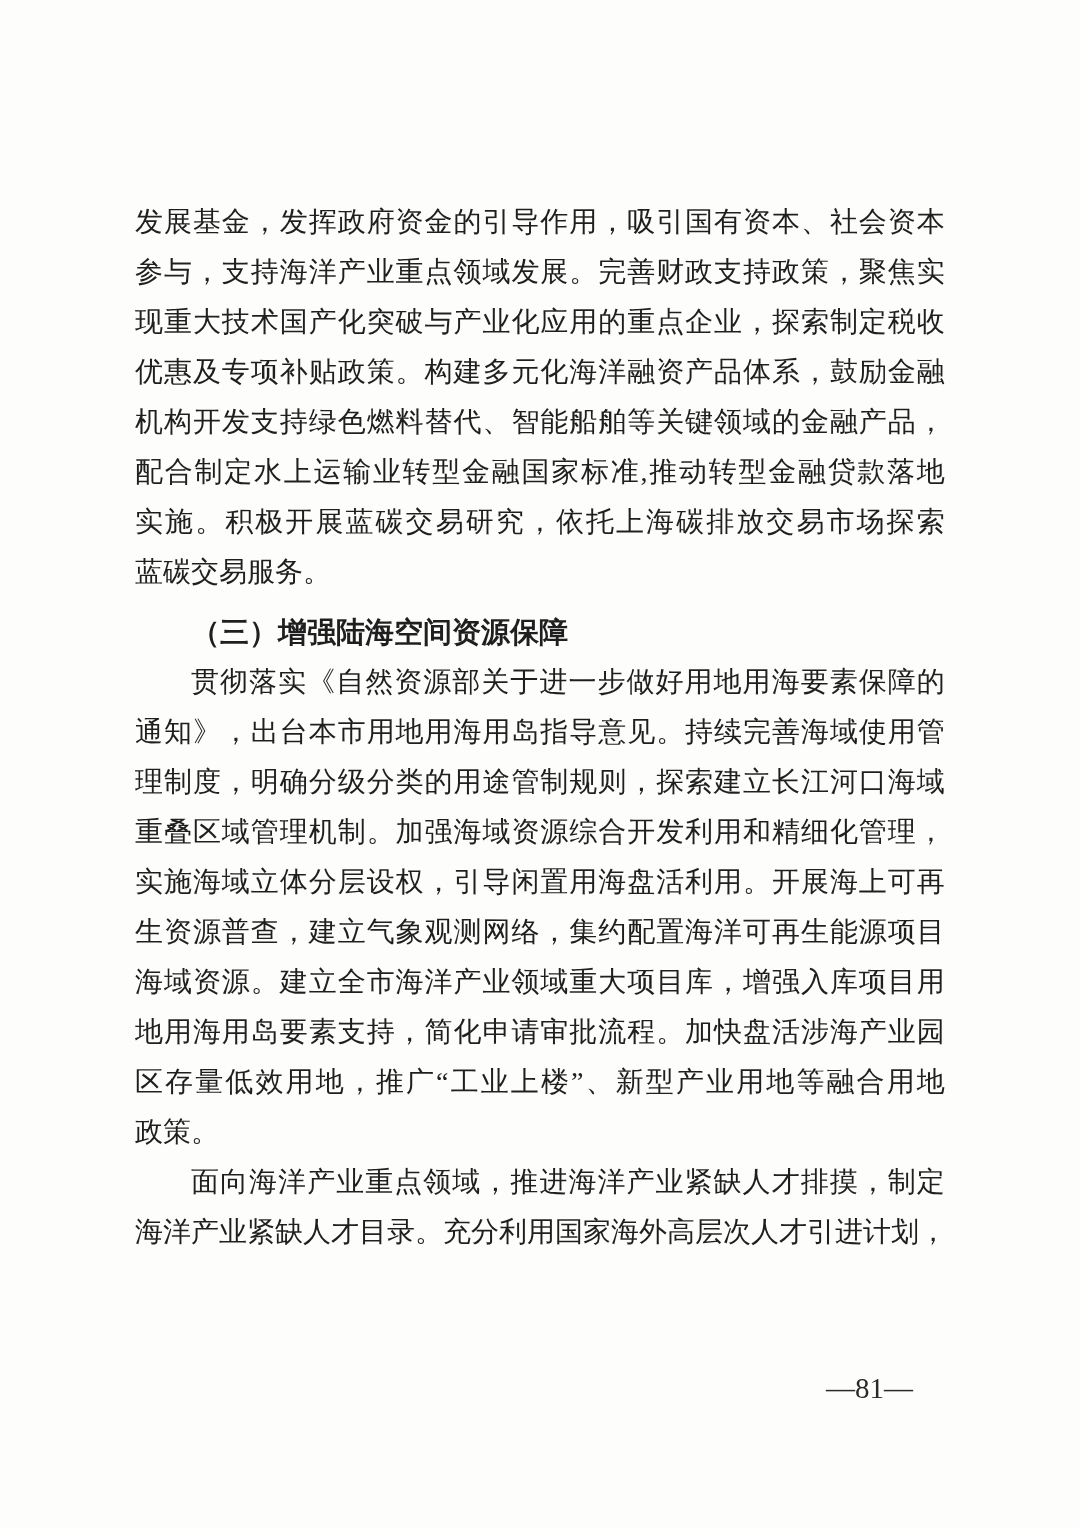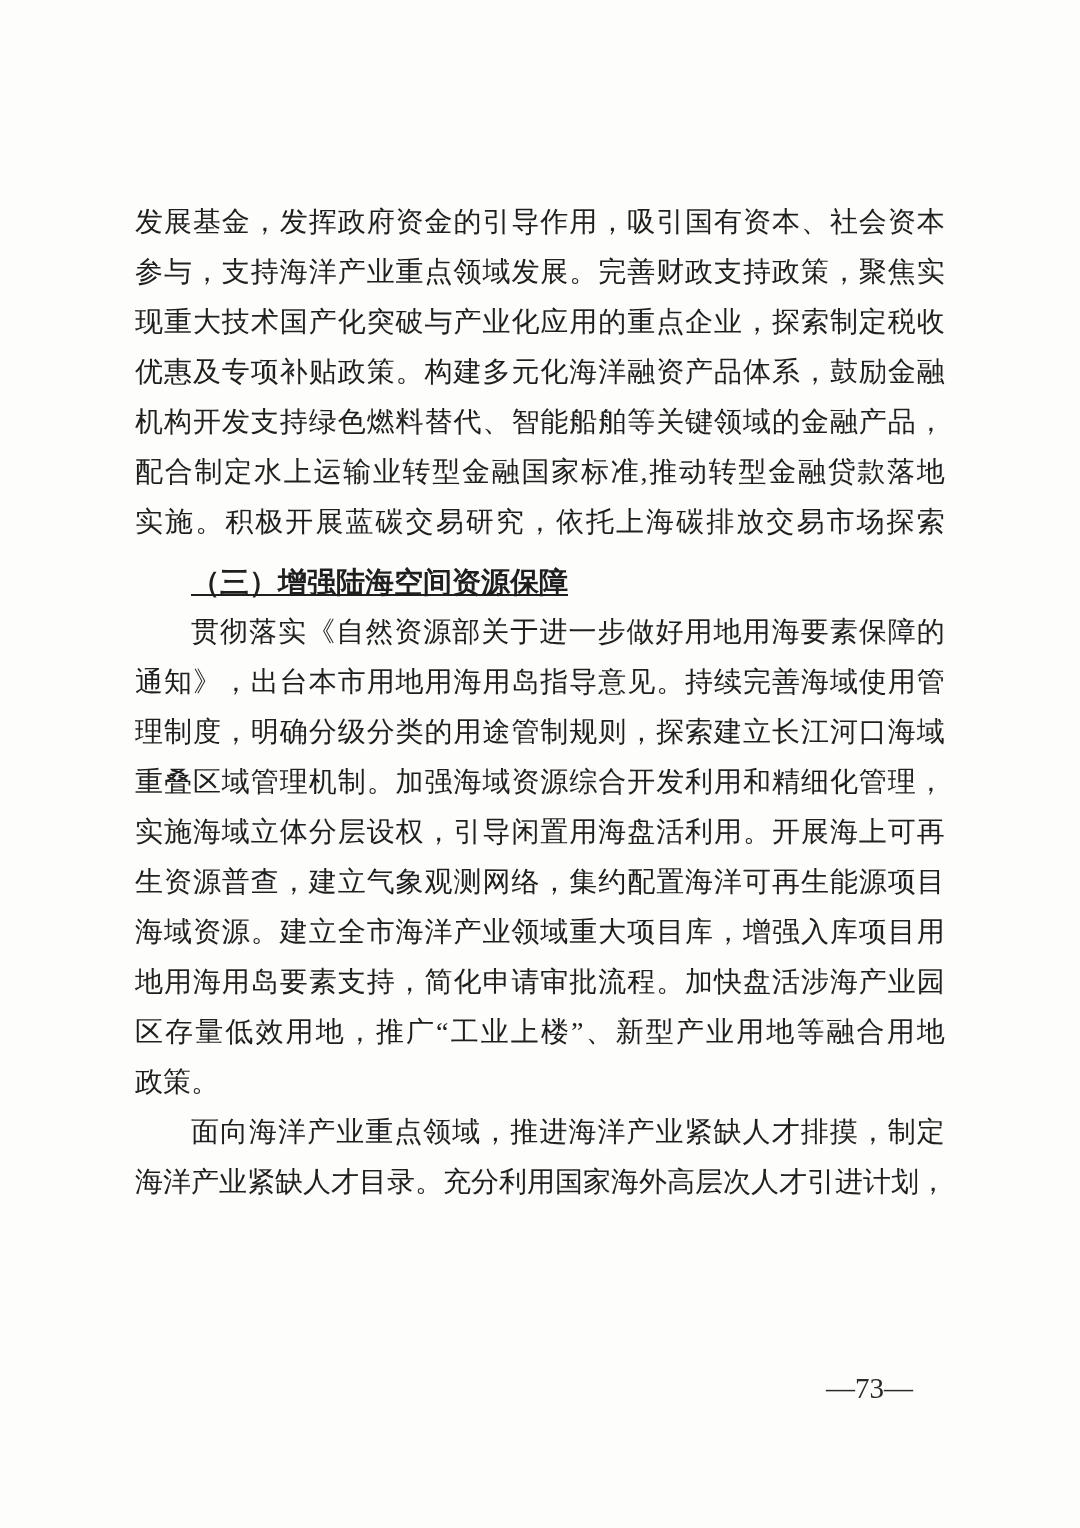--- a/index.html
+++ b/index.html
@@ -42,21 +42,20 @@
     text-align: left;
   }
   .heading {
     height: 50px;
     line-height: 50px;
     font-size: 29px;
     font-weight: bold;
     padding-left: 56px;
     margin: 0;
     white-space: nowrap;
-    text-decoration: underline;
   }
   .heading.h3 { margin-top: 10px; }
   .heading.h4 { margin-top: 12px; }
   .page-number {
     position: absolute;
     top: 1368px;
     right: 167px;
     height: 40px;
     line-height: 40px;
     font-size: 29px;
@@ -272,20 +271,21 @@
           <span>碳</span>
           <span>排</span>
           <span>放</span>
           <span>交</span>
           <span>易</span>
           <span>市</span>
           <span>场</span>
           <span>探</span>
           <span>索</span>
         </div>
+      <div class="line end">蓝碳交易服务。</div>
     </section>
 
     <h2 class="heading h3">（三）增强陆海空间资源保障</h2>
 
     <section>
       <div class="line indent" data-justify="true">
           <span>贯</span>
           <span>彻</span>
           <span>落</span>
           <span>实</span>
@@ -613,14 +613,14 @@
           <span>引</span>
           <span>进</span>
           <span>计</span>
           <span>划</span>
           <span>，</span>
         </div>
     </section>
 
   </main>
 
-  <div class="page-number">—73—</div>
+  <div class="page-number">—81—</div>
 </div>
 
 </body></html>

